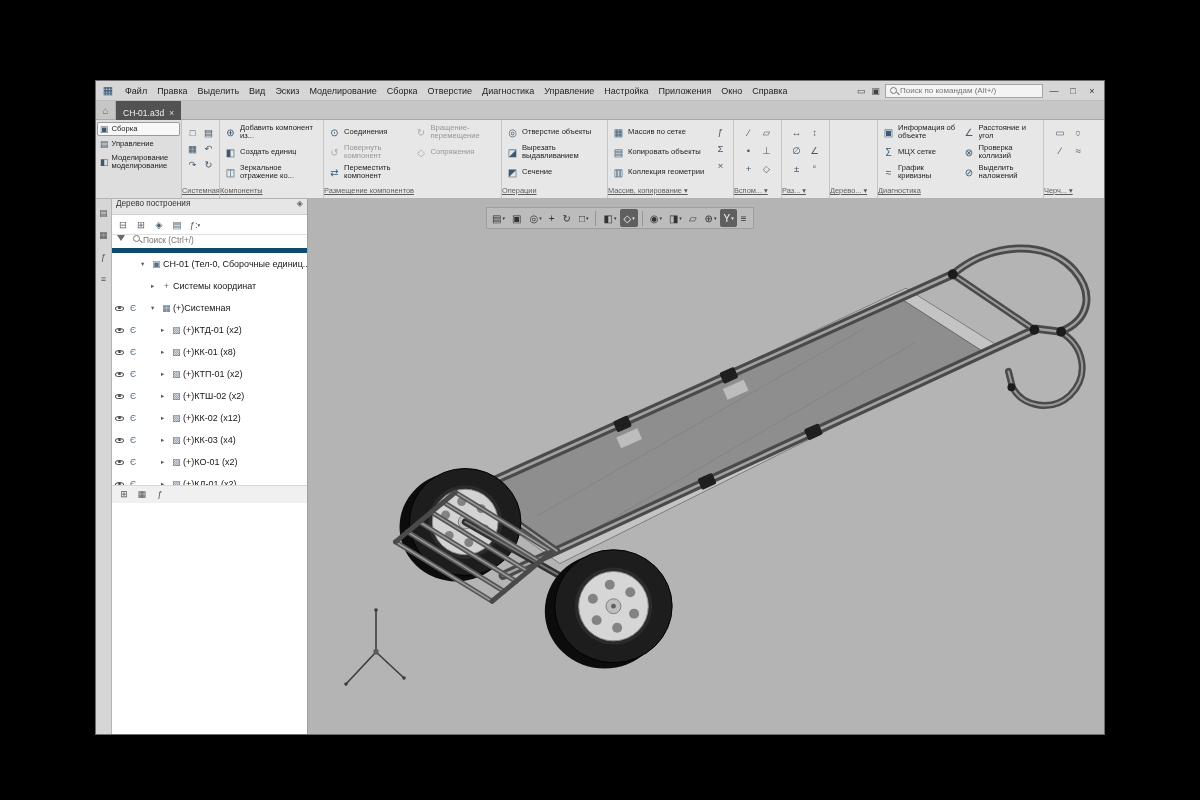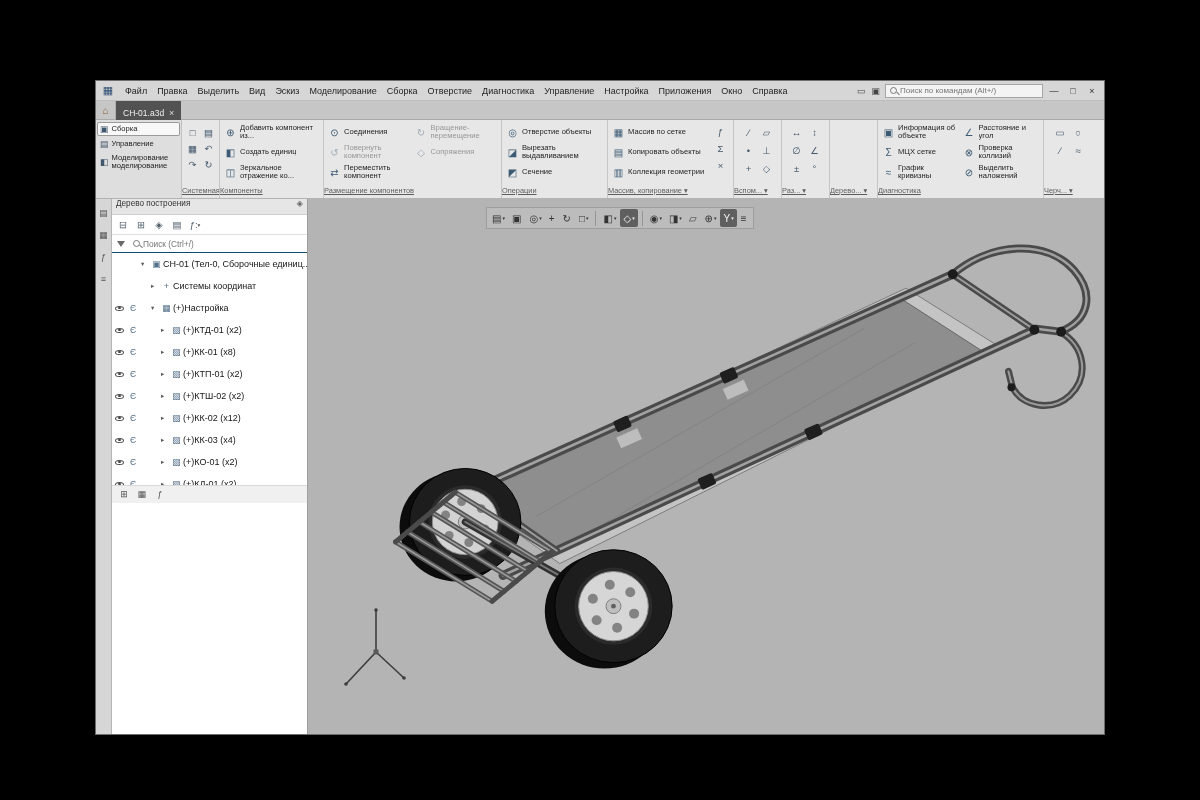--- a/index.html
+++ b/index.html
@@ -62,21 +62,21 @@
   .stripicon { font-size:9px; color:#555; }
 
   .treepanel { width:196px; flex:none; background:#ffffff; border-right:1px solid #9f9f9f; display:flex; flex-direction:column; }
   .thead { height:16px; background:#e6e6e6; border-bottom:1px solid #cfcfcf; display:flex; align-items:flex-start; padding:0 4px; }
   .ttitle { font-size:8.2px; color:#333; flex:1; }
   .thicon { font-size:8px; color:#666; }
   .ttools { height:20px; border-bottom:1px solid #e0e0e0; display:flex; align-items:center; gap:2px; padding:0 3px; }
   .tbtn { height:16px; min-width:16px; display:flex; align-items:center; justify-content:center; border-radius:2px; padding:0 1px; }
   .tbicon { font-size:9.5px; color:#4d central6a; color:#4d5d6a; }
   .tbcaret { font-size:5.5px; color:#555; }
-  .tsearch { height:18px; border-bottom:1px solid #0c4a6e; display:flex; align-items:center; }
+  .tsearch { height:18px; border-bottom:5px solid #0c4a6e; display:flex; align-items:flex-start; }
   .funnel { width:0; height:0; border-left:4px solid transparent; border-right:4px solid transparent; border-top:6px solid #6a6a6a; margin:0 4px 0 5px; flex:none; }
   .tsinput { flex:1; border:none; outline:none; font-size:8.3px; color:#444; font-family:"Liberation Sans", sans-serif; background:transparent; }
 
   .trows { flex:1; overflow:hidden; }
   .trow { height:22px; display:flex; align-items:center; font-size:9px; }
   .cell.eye { width:15px; display:flex; justify-content:center; flex:none; }
   .eyeshape { display:inline-block; width:9px; height:5px; border:1px solid #4a4a4a; border-radius:50%; position:relative; background:#fff; }
   .eyeshape::after { content:""; position:absolute; left:2.4px; top:0.4px; width:2.6px; height:2.6px; border-radius:50%; background:#4a4a4a; }
   .trow[data-eye=""] .eyeshape { visibility:hidden; }
   .cell.eps { width:12px; font-size:8.5px; color:#4f6b85; text-align:center; flex:none; }
@@ -459,21 +459,21 @@
             <span class="tlabel">Системы координат</span>
           </div>
             <div class="trow" data-ind="1" data-eye="1">
             <span class="cell eye">
                 <span class="eyeshape"></span>
               </span>
             <span class="cell eps">Є</span>
             <span class="indent"></span>
             <span class="arrow">▾</span>
             <span class="ticon">▦</span>
-            <span class="tlabel">(+)Настройка</span>
+            <span class="tlabel">(+)Системная</span>
           </div>
             <div class="trow" data-ind="2" data-eye="1">
             <span class="cell eye">
                 <span class="eyeshape"></span>
               </span>
             <span class="cell eps">Є</span>
             <span class="indent"></span>
             <span class="arrow">▸</span>
             <span class="ticon">▧</span>
             <span class="tlabel">(+)КТД-01 (х2)</span>

